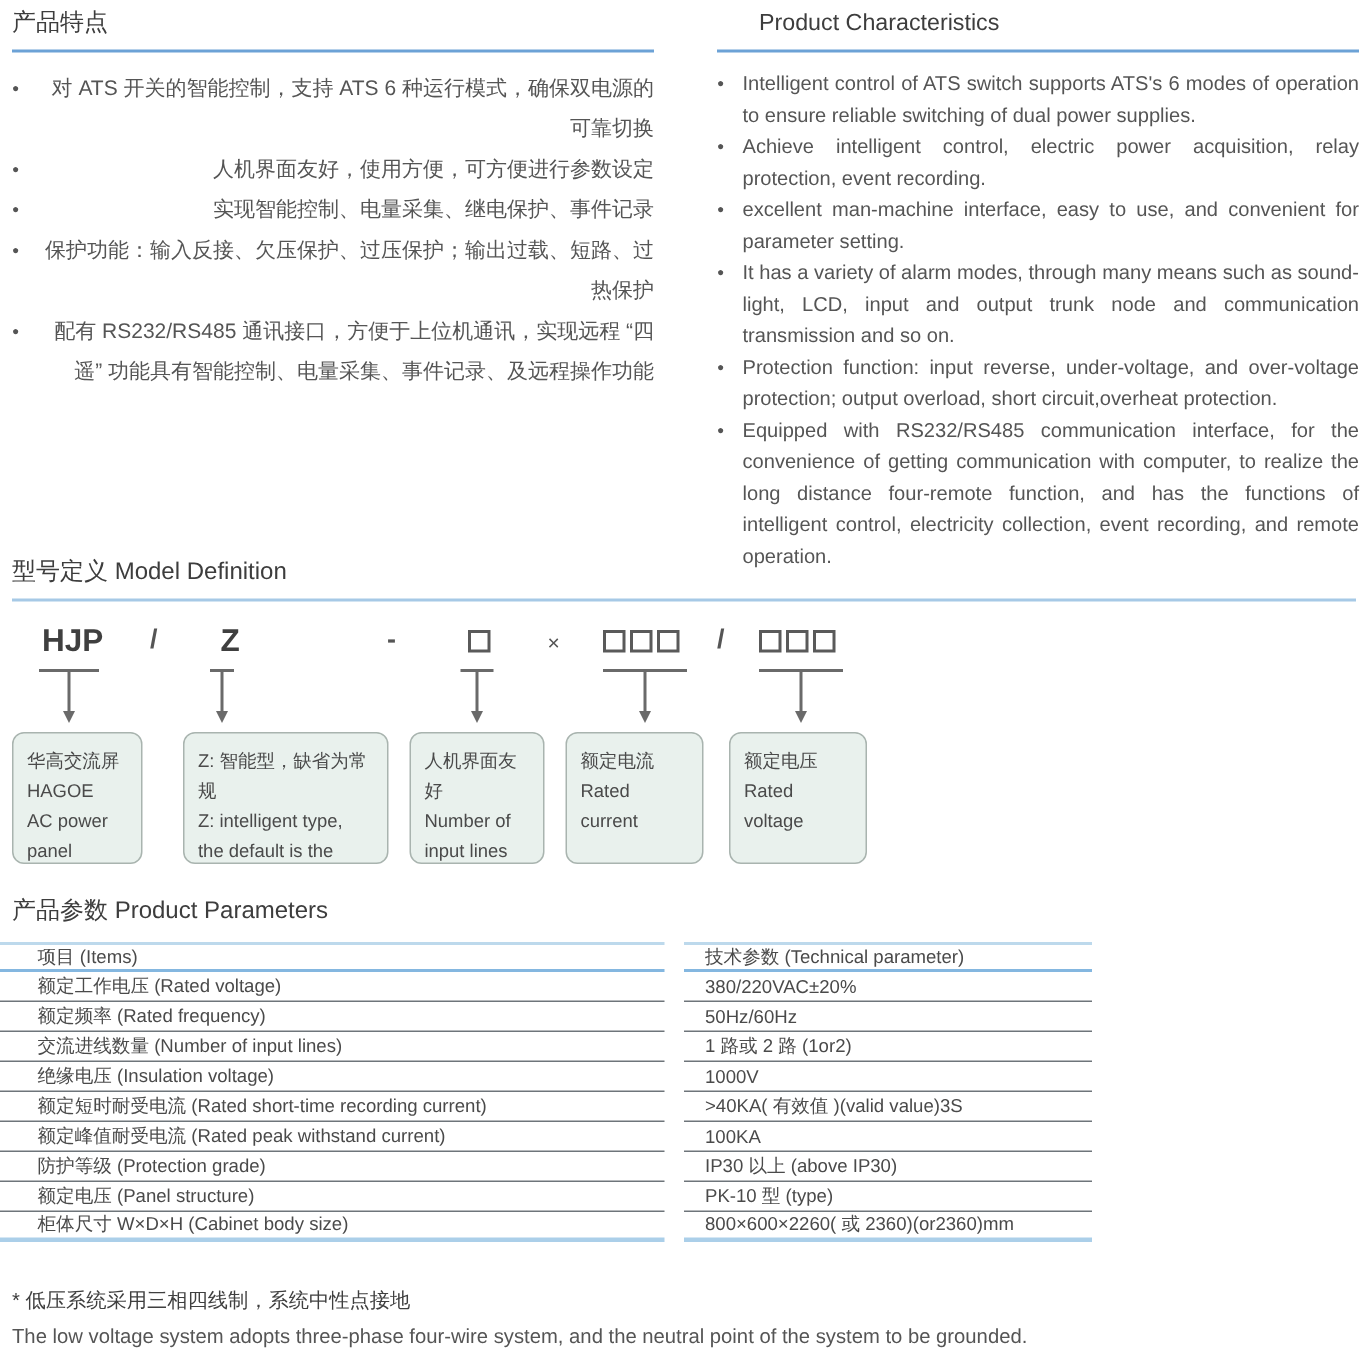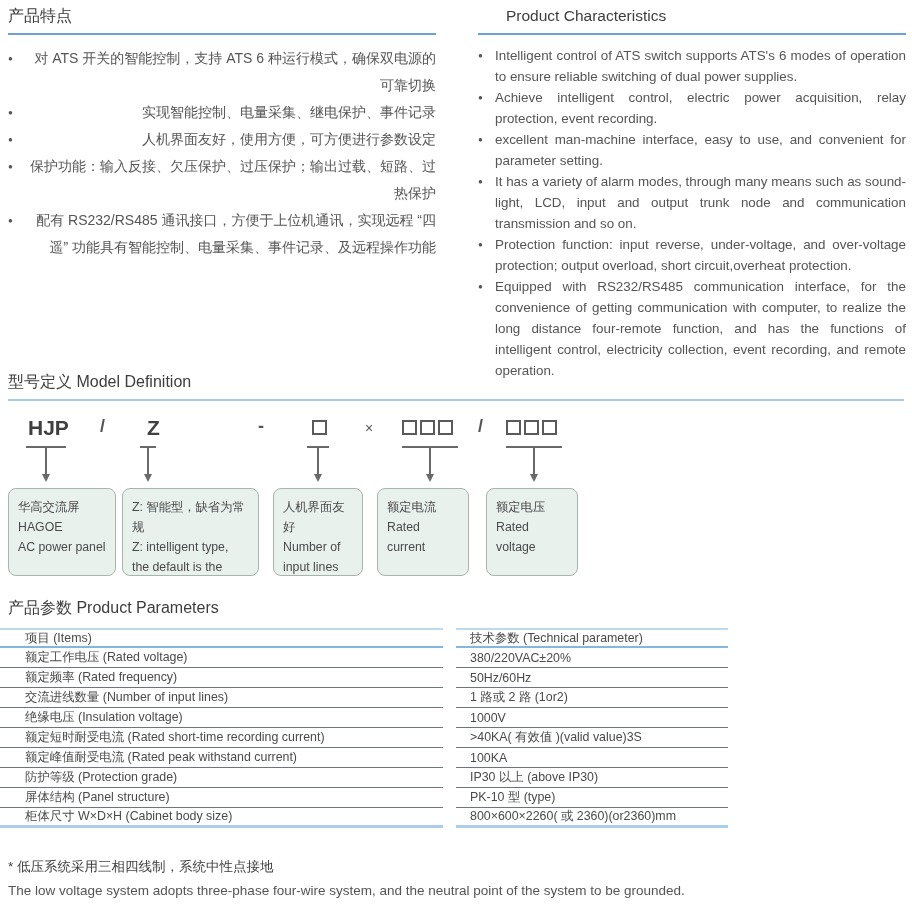--- a/index.html
+++ b/index.html
@@ -75,22 +75,22 @@
 </head>
 <body>
 
 <div class="page">
 
   <div class="feat-left">
     <h2 class="sec-title">产品特点</h2>
     <div class="rule-blue"></div>
     <ul class="blist zh">
       <li>对 ATS 开关的智能控制，支持 ATS 6 种运行模式，确保双电源的可靠切换</li>
+      <li>人机界面友好，使用方便，可方便进行参数设定</li>
       <li>实现智能控制、电量采集、继电保护、事件记录</li>
-      <li>人机界面友好，使用方便，可方便进行参数设定</li>
       <li>保护功能：输入反接、欠压保护、过压保护；输出过载、短路、过热保护</li>
       <li>配有 RS232/RS485 通讯接口，方便于上位机通讯，实现远程 “四遥” 功能具有智能控制、电量采集、事件记录、及远程操作功能</li>
     </ul>
   </div>
 
   <div class="feat-right">
     <h2 class="sec-title">Product Characteristics</h2>
     <div class="rule-blue"></div>
     <ul class="blist en">
       <li>Intelligent control of ATS switch supports ATS's 6 modes of operation to ensure reliable switching of dual power supplies.</li>
@@ -145,21 +145,21 @@
         <div class="abar"></div>
         <div class="astem"></div>
         <div class="ahead"></div>
       </div>
     <div class="arrow" style="left:498px; width:56px;">
         <div class="abar"></div>
         <div class="astem"></div>
         <div class="ahead"></div>
       </div>
 
-    <div class="mbox" style="left:0;width:108px;">
+    <div class="mbox" style="left:0;width:87px;">
       <div>华高交流屏</div>
       <div>HAGOE</div>
       <div>AC power panel</div>
     </div>
     <div class="mbox" style="left:114px;width:137px;">
       <div>Z: 智能型，缺省为常规</div>
       <div>Z: intelligent type,</div>
       <div>the default is the</div>
 
     </div>
@@ -215,21 +215,21 @@
         <div class="pc pl">额定峰值耐受电流 (Rated peak withstand current)</div>
         <div class="pgap"></div>
         <div class="pc pr">100KA</div>
       </div>
       <div class="prow">
         <div class="pc pl">防护等级 (Protection grade)</div>
         <div class="pgap"></div>
         <div class="pc pr">IP30 以上 (above IP30)</div>
       </div>
       <div class="prow">
-        <div class="pc pl">屏体结构 (Panel structure)</div>
+        <div class="pc pl">额定电压 (Panel structure)</div>
         <div class="pgap"></div>
         <div class="pc pr">PK-10 型 (type)</div>
       </div>
       <div class="prow plast">
         <div class="pc pl">柜体尺寸 W×D×H (Cabinet body size)</div>
         <div class="pgap"></div>
         <div class="pc pr">800×600×2260( 或 2360)(or2360)mm</div>
       </div>
     </div>
   </div>

